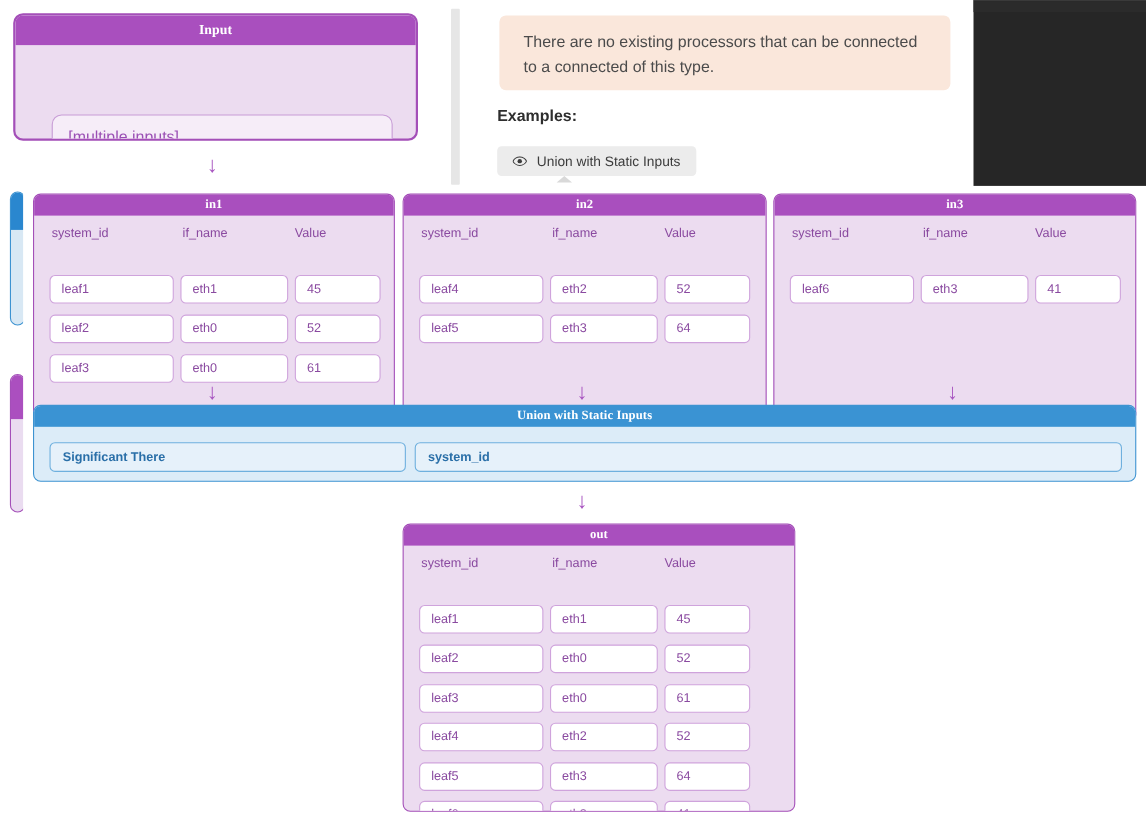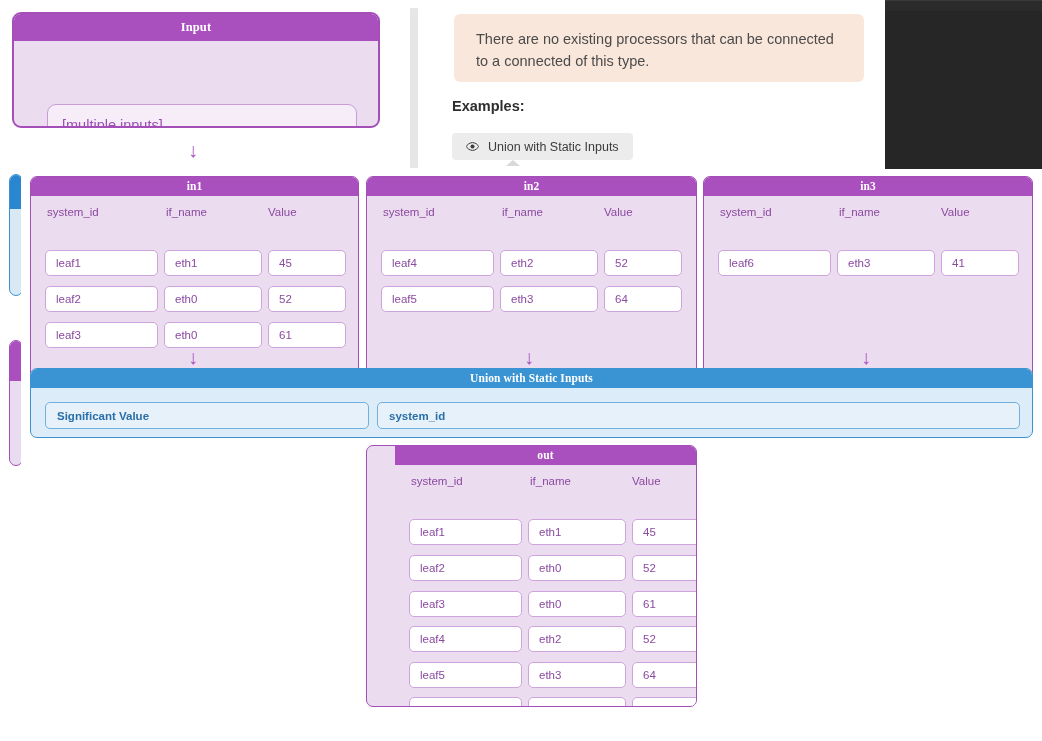--- a/index.html
+++ b/index.html
@@ -225,22 +225,22 @@
   
   #union-node {
     left: 30px; top: 368px;
     width: 1003px; height: 70px;
   }
   #union-node .cell-sig { position:absolute; left: 14px; top: 33px; width: 324px; height: 27px; }
   #union-node .cell-sys { position:absolute; left: 346px; top: 33px; width: 643px; height: 27px; }
 
   
   #out-node {
-    left: 366px; top: 445px;
-    width: 331px; height: 262px; padding-left: 28px;
+    left: 366px; top: 476px;
+    width: 357px; height: 262px;
   }
   #out-node .c0 { left: 16px; }
   #out-node .c1 { left: 135px; }
   #out-node .c2 { left: 237px; }
   #out-node .cell { position: absolute; height: 26px; }
   #out-node .cell0 { left: 14px; width: 113px; }
   #out-node .cell1 { left: 133px; width: 98px; }
   #out-node .cell2 { left: 237px; width: 78px; }
 
   
@@ -344,21 +344,21 @@
       <div class="cell cell2" style="top:54px">41</div>
     </div>
   </div>
 
   <div class="arrow" style="left:188px; top:347px;">↓</div>
   <div class="arrow" style="left:524px; top:347px;">↓</div>
   <div class="arrow" style="left:861px; top:347px;">↓</div>
 
   <div class="node blue" id="union-node">
     <div class="node-head">Union with Static Inputs</div>
-    <div class="cell cell-sig">Significant Value</div>
+    <div class="cell cell-sig">Significant There</div>
     <div class="cell cell-sys">system_id</div>
   </div>
 
   <div class="arrow" style="left:524px; top:446px;">↓</div>
 
   <div class="node purple" id="out-node">
     <div class="node-head">out</div>
     <div class="tbl">
       <div class="colhead-row">
         <div class="colhead c0">system_id</div>

